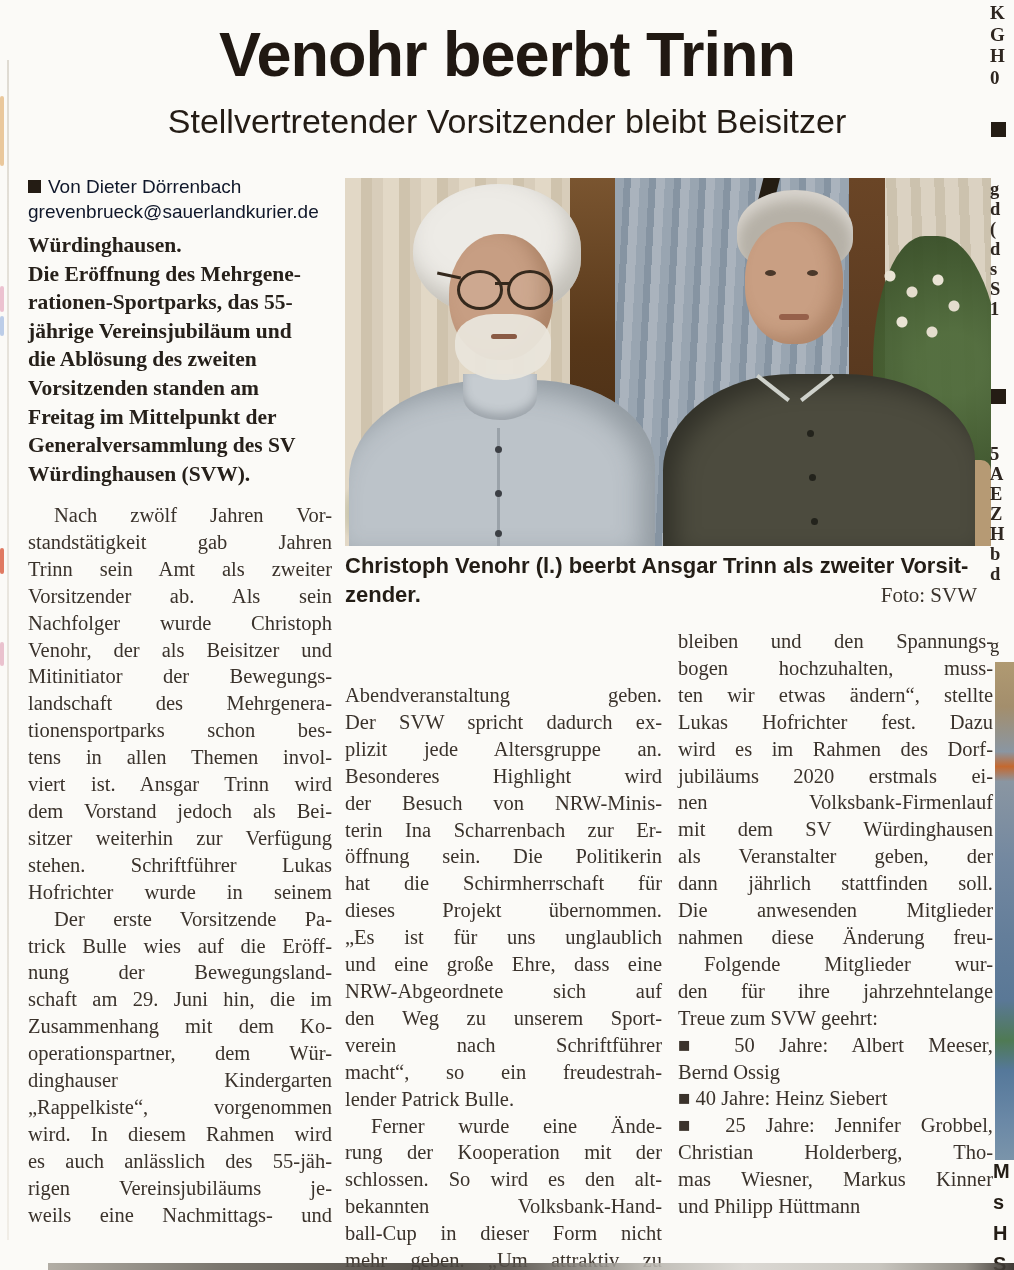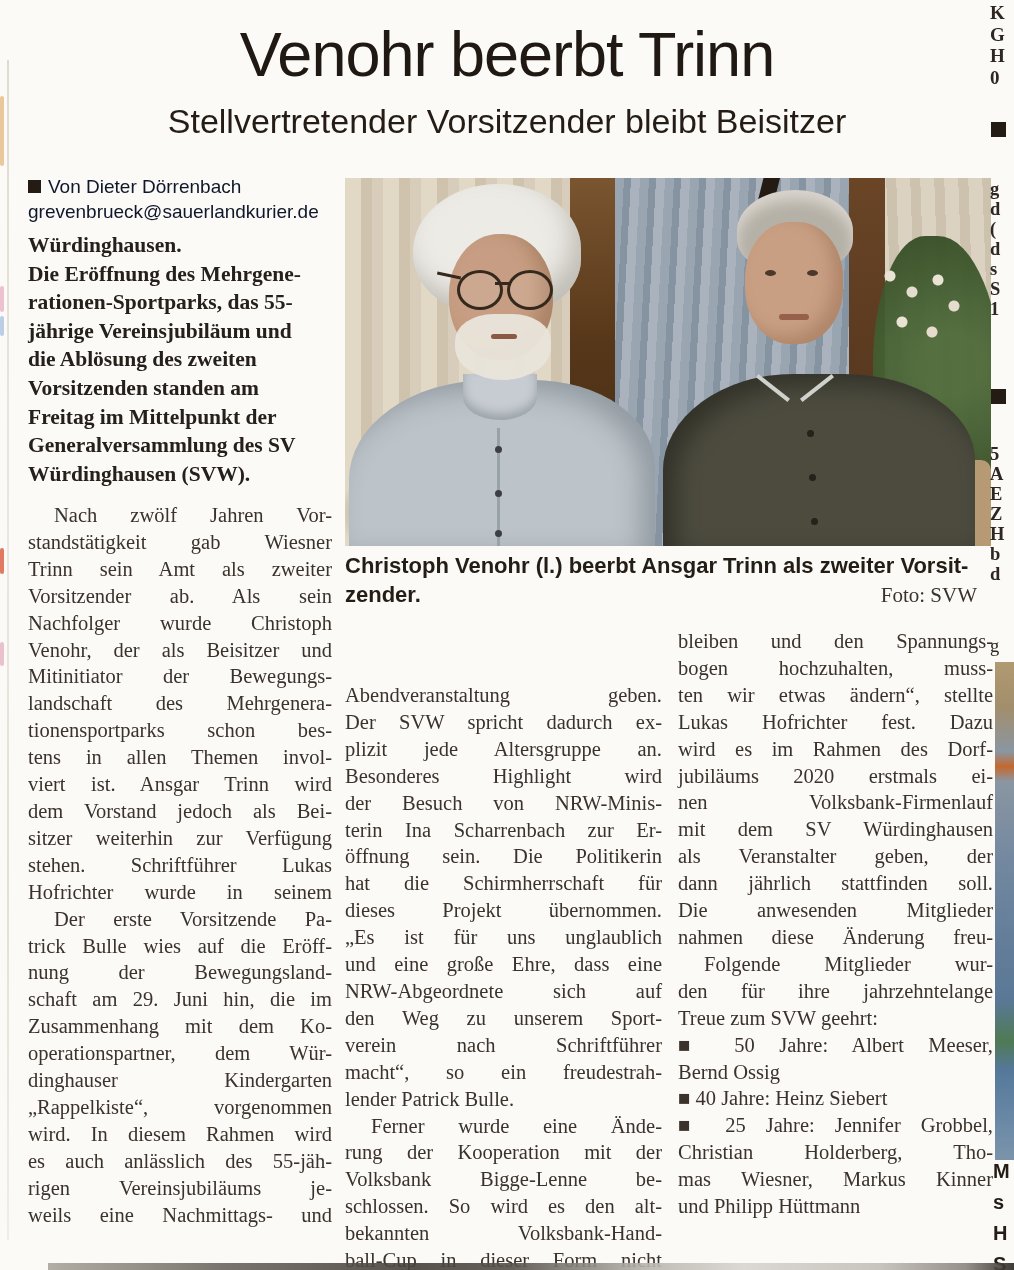--- a/index.html
+++ b/index.html
@@ -5,21 +5,21 @@
   html,body{margin:0;padding:0;}
   body{background:#e8e6e2;}
   .page{
     position:relative;width:1014px;height:1270px;margin:0 auto;
     background:#fbfaf7;overflow:hidden;
     font-family:"Liberation Serif",serif;color:#37302a;
   }
   
   .headline{
     position:absolute;left:0;top:18px;width:1014px;text-align:center;
-    font-family:"Liberation Sans",sans-serif;font-weight:normal;
+    font-family:"Liberation Sans",sans-serif;font-weight:bold;
     font-size:63px;letter-spacing:-1px;color:#201812;
   }
   .subheadline{
     position:absolute;left:0;top:102px;width:1014px;text-align:center;
     font-family:"Liberation Sans",sans-serif;font-size:34px;color:#241c15;
   }
   
   .byline{
     position:absolute;left:28px;top:174px;width:310px;
     font-family:"Liberation Sans",sans-serif;font-size:19px;line-height:25px;color:#0f172a;
@@ -199,21 +199,21 @@
   <div class="caption">
     <div>Christoph Venohr (l.) beerbt Ansgar Trinn als zweiter Vorsit-</div>
     <div class="caption-row2">
       <span>zender.</span>
       <span class="credit">Foto: SVW</span>
     </div>
   </div>
 
   <div class="tcol col1">
       <div class="bl j in">Nach zwölf Jahren Vor-</div>
-      <div class="bl j">standstätigkeit gab Wiesner</div>
+      <div class="bl j">standstätigkeit gab Jahren</div>
       <div class="bl j">Trinn sein Amt als zweiter</div>
       <div class="bl j">Vorsitzender ab. Als sein</div>
       <div class="bl j">Nachfolger wurde Christoph</div>
       <div class="bl j">Venohr, der als Beisitzer und</div>
       <div class="bl j">Mitinitiator der Bewegungs-</div>
       <div class="bl j">landschaft des Mehrgenera-</div>
       <div class="bl j">tionensportparks schon bes-</div>
       <div class="bl j">tens in allen Themen invol-</div>
       <div class="bl j">viert ist. Ansgar Trinn wird</div>
       <div class="bl j">dem Vorstand jedoch als Bei-</div>
@@ -245,21 +245,20 @@
       <div class="bl j">dieses Projekt übernommen.</div>
       <div class="bl j">„Es ist für uns unglaublich</div>
       <div class="bl j">und eine große Ehre, dass eine</div>
       <div class="bl j">NRW-Abgeordnete sich auf</div>
       <div class="bl j">den Weg zu unserem Sport-</div>
       <div class="bl j">verein nach Schriftführer</div>
       <div class="bl j">macht“, so ein freudestrah-</div>
       <div class="bl">lender Patrick Bulle.</div>
       <div class="bl j in">Ferner wurde eine Ände-</div>
       <div class="bl j">rung der Kooperation mit der</div>
-      <div class="bl j">Volksbank Bigge-Lenne be-</div>
       <div class="bl j">schlossen. So wird es den alt-</div>
       <div class="bl j">bekannten Volksbank-Hand-</div>
       <div class="bl j">ball-Cup in dieser Form nicht</div>
       <div class="bl j">mehr geben. „Um attraktiv zu</div>
     </div>
   <div class="tcol col3">
       <div class="bl j">bleiben und den Spannungs-</div>
       <div class="bl j">bogen hochzuhalten, muss-</div>
       <div class="bl j">ten wir etwas ändern“, stellte</div>
       <div class="bl j">Lukas Hofrichter fest. Dazu</div>

